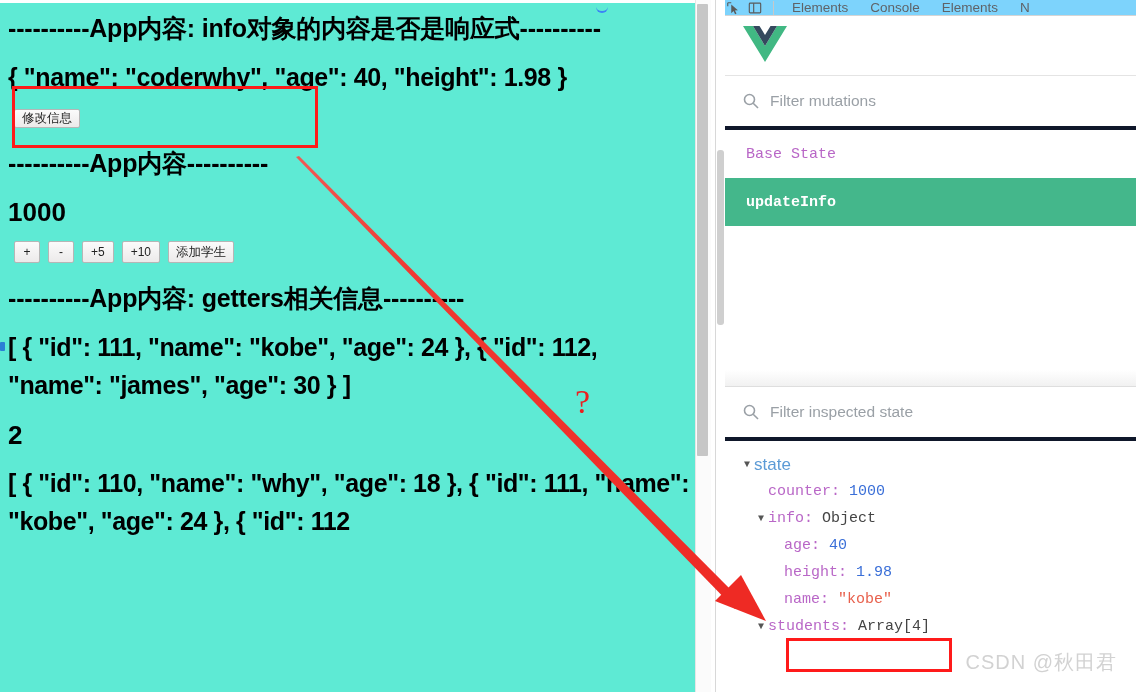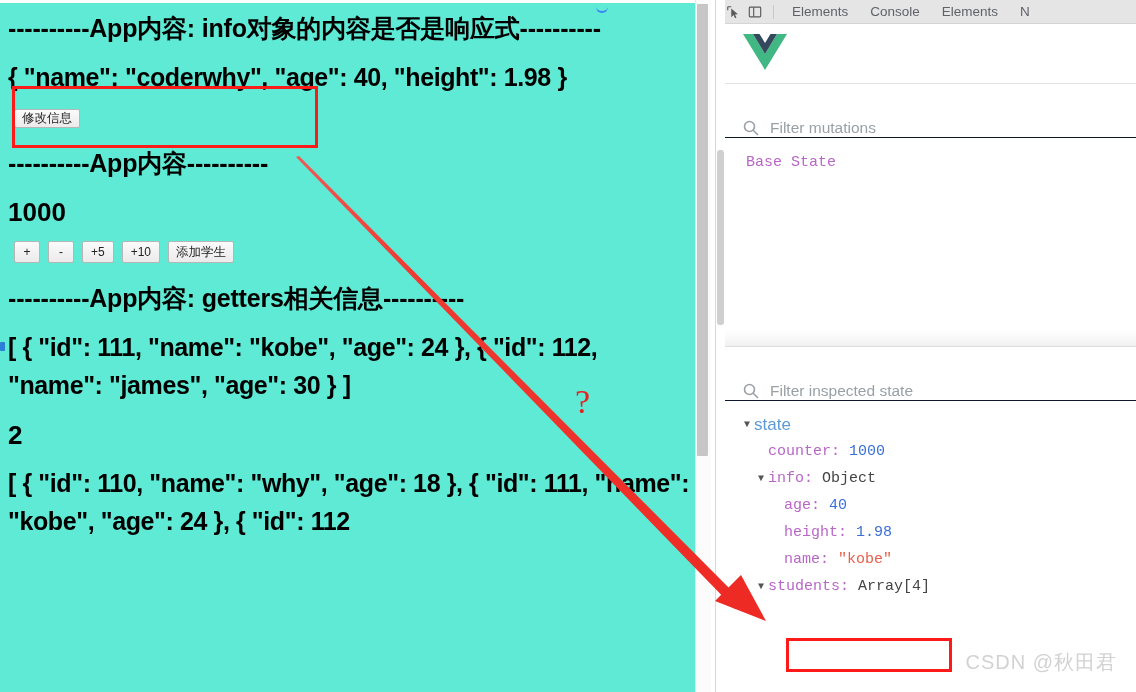--- a/index.html
+++ b/index.html
@@ -142,22 +142,22 @@
   #devtools {
     position: absolute;
     left: 715px; top: 0;
     width: 421px; height: 692px;
     background: #fff;
     overflow: hidden;
     border-left: 1px solid #d8d8d8;
   }
   #dt-tabbar {
     position: relative;
-    height: 24px;
-    background: #e5e5e5;
+    height: 16px;
+    background: #7dd3fc;
     border-bottom: 1px solid #d5d5d5;
     display: flex;
     align-items: center;
     padding-left: 6px;
     box-sizing: border-box;
   }
   .dt-tool-icon {
     width: 22px; height: 18px;
     display: flex; align-items: center; justify-content: center;
     color: #5a5a5a;
@@ -182,24 +182,24 @@
     border-bottom: 1px solid #e4e4e4;
     display: flex;
     align-items: center;
     padding-left: 26px;
     box-sizing: border-box;
   }
 
   .dt-filter {
     height: 54px;
     display: flex;
-    align-items: flex-end;
+    align-items: center;
     padding-left: 26px;
     box-sizing: border-box;
-    border-bottom: 1px solid #0f172a;
+    border-bottom: 4px solid #0f172a;
     background: #fff;
   }
   .dt-filter .mag {
     width: 18px; height: 18px;
     margin-right: 10px;
     flex: 0 0 auto;
     color: #9aa0a6;
   }
   .dt-filter .ph {
     font-family: "Liberation Sans", sans-serif;
@@ -406,20 +406,21 @@
         <svg width="18" height="18" viewBox="0 0 18 18">
           <circle cx="7.5" cy="7.5" r="5" stroke="#9aa0a6" stroke-width="1.6" fill="none"></circle>
           <line x1="11.2" y1="11.2" x2="16" y2="16" stroke="#9aa0a6" stroke-width="1.6"></line>
         </svg>
       </span>
       <span class="ph">Filter mutations</span>
     </div>
 
     <div id="mutation-list">
       <div class="mut-row base">Base State</div>
+      <div class="mut-row active">updateInfo</div>
       <div id="mut-blank"></div>
       <div id="mut-shade"></div>
     </div>
 
     <div class="dt-filter">
       <span class="mag">
         <svg width="18" height="18" viewBox="0 0 18 18">
           <circle cx="7.5" cy="7.5" r="5" stroke="#9aa0a6" stroke-width="1.6" fill="none"></circle>
           <line x1="11.2" y1="11.2" x2="16" y2="16" stroke="#9aa0a6" stroke-width="1.6"></line>
         </svg>

